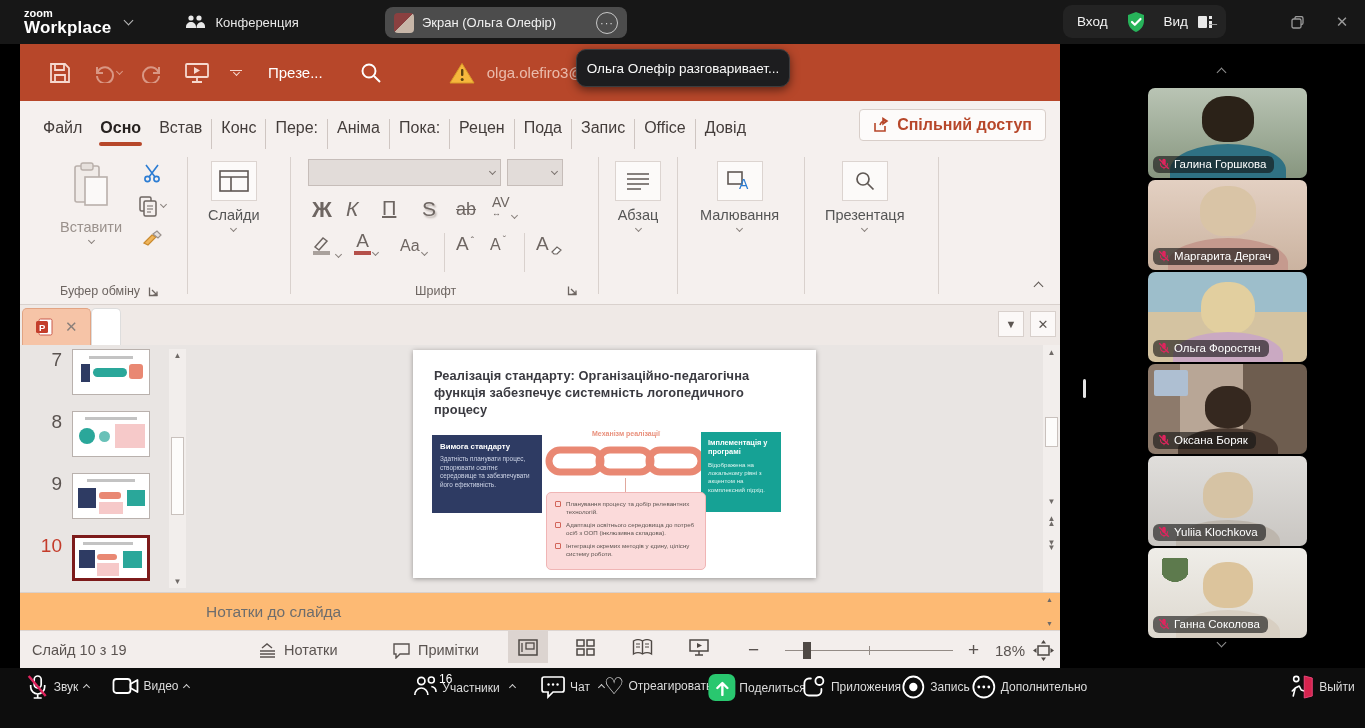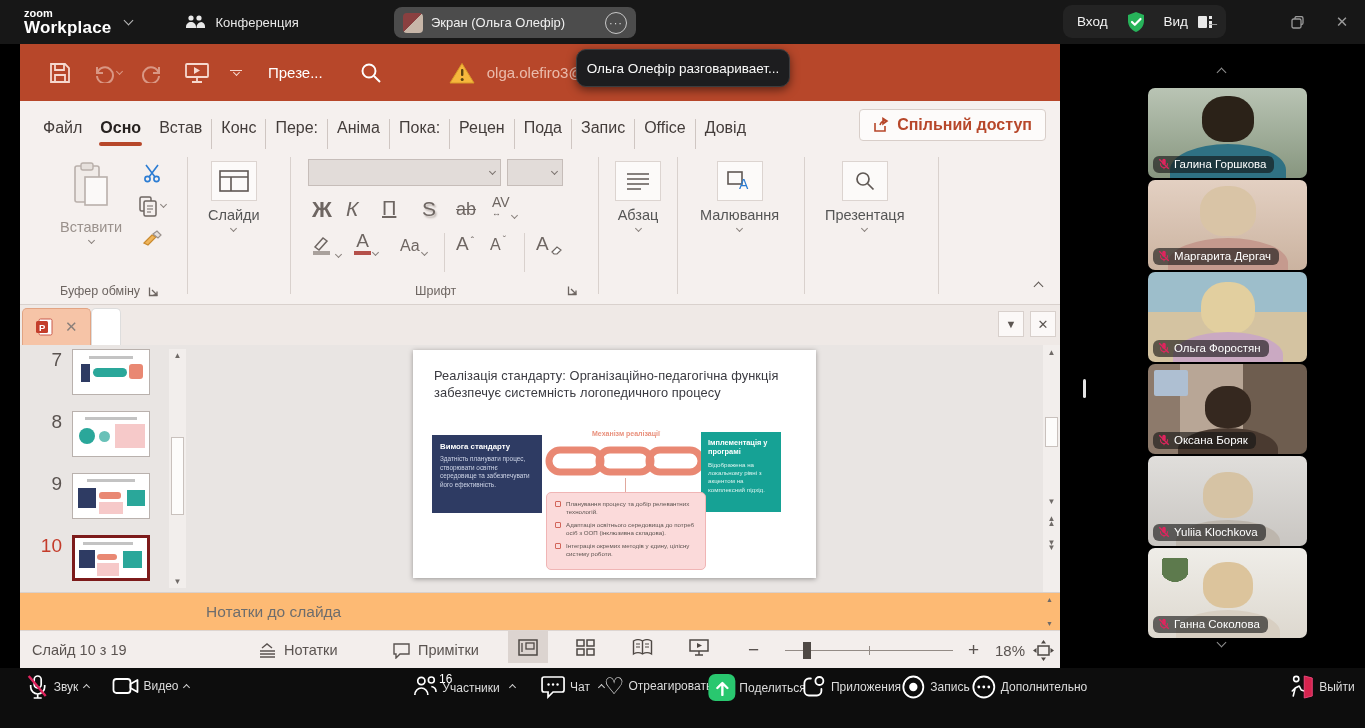--- a/index.html
+++ b/index.html
@@ -10,21 +10,21 @@
   .chev.up{transform:rotate(-135deg);margin-top:3px}
   .chev.sm{width:5px;height:5px}
 
   
   #topbar{position:absolute;left:0;top:0;width:1365px;height:44px;background:#171717;display:flex;align-items:center}
   .logo{margin-left:24px;line-height:1;color:#fff}
   .logo .z1{font-size:11px;font-weight:bold;display:block}
   .logo .z2{font-size:17px;font-weight:bold;letter-spacing:.2px}
   .logo-chev{color:#bbb;margin-left:14px}
   .conf-tab{display:flex;align-items:center;gap:9px;margin-left:52px;font-size:13px;color:#e8e8e8}
-  .screen-tab{position:absolute;left:394px;top:7px;width:242px;height:31px;background:#4c4c4c;border-radius:8px;display:flex;align-items:center;gap:8px;padding:8px 9px;font-size:13px;color:#f0f0f0}
+  .screen-tab{position:absolute;left:385px;top:7px;width:242px;height:31px;background:#4c4c4c;border-radius:8px;display:flex;align-items:center;gap:8px;padding:8px 9px;font-size:13px;color:#f0f0f0}
   .screen-thumb{width:20px;height:20px;border-radius:4px;background:linear-gradient(135deg,#8a4040 0 50%,#c7b6a8 50% 100%);flex:none}
   .screen-more{margin-left:auto;width:22px;height:22px;border:1.4px solid #c7c7c7;border-radius:50%;display:flex;align-items:center;justify-content:center;font-size:11px;letter-spacing:1px;color:#ddd}
   .top-right-pill{position:absolute;left:1063px;top:5px;height:33px;background:#232323;border-radius:9px;display:flex;align-items:center;padding:0 14px;gap:16px}
   .vhod,.vid{font-size:13.5px;color:#f2f2f2}
   .view-ic{display:inline-flex;gap:2px;margin-left:6px;vertical-align:-2px}
   .view-ic .big{width:9px;height:12px;background:#e8e8e8;border-radius:1px}
   .view-ic .dots{display:flex;flex-direction:column;gap:1.5px}
   .view-ic .dots i{width:3.5px;height:3px;background:#e8e8e8;display:block}
   .winctl{position:absolute;top:0;height:44px;width:46px;display:flex;align-items:center;justify-content:center;color:#9a9a9a;font-size:15px}
 
@@ -70,21 +70,21 @@
   .th-box{width:78px;height:46px;background:#fff;border:1px solid #b9b1ad;position:relative;overflow:hidden}
   .th-box.sel{border:3px solid #7d1b1b}
   .th-scroll{position:absolute;right:2px;top:4px;bottom:4px;width:17px;background:#f2eeec;display:flex;flex-direction:column;align-items:center;justify-content:space-between;padding:2px 0;color:#6f6a67;font-size:8px}
   .th-scroll .thumbbar{width:13px;height:78px;background:#fdfcfb;border:1px solid #c9c1bd;position:absolute;top:88px;left:2px}
   
   .d{position:absolute}
   .dteal{background:#2aa79a}.dnavy{background:#2e3b63}.dpink{background:#f6c9c9}.dred{background:#e98873}.dline{background:#888}
 
   #editor{flex:1;position:relative}
   .slide{position:absolute;left:225px;top:5px;width:403px;height:228px;background:#fff;box-shadow:0 1px 5px rgba(0,0,0,.35)}
-  .slide-title{position:absolute;left:21px;top:18px;width:350px;font-weight:normal;font-size:12.8px;line-height:1.32;color:#3a3a40;letter-spacing:.1px}
+  .slide-title{position:absolute;left:21px;top:18px;width:350px;font-weight:bold;font-size:12.8px;line-height:1.32;color:#3a3a40;letter-spacing:.1px}
   .nbox{position:absolute;left:19px;top:85px;width:110px;height:78px;background:#2e3b63;color:#fff;padding:7px 8px}
   .nbox h4{font-size:7.8px;margin-bottom:4px}
   .nbox p{font-size:6.4px;line-height:1.35;color:#cdd4e6}
   .chain-label{position:absolute;left:148px;top:80px;width:130px;text-align:center;font-size:7px;font-weight:bold;color:#e9907c}
   .chain{position:absolute;left:130px;top:92px}
   .tbox{position:absolute;left:288px;top:82px;width:80px;height:80px;background:#16a295;color:#fff;padding:7px 7px}
   .tbox h4{font-size:7.4px;line-height:1.2;margin-bottom:4px}
   .tbox p{font-size:6.2px;line-height:1.35;color:#d9f3ef}
   .pbox{position:absolute;left:133px;top:142px;width:160px;height:78px;background:#fbdada;border:1px solid #f0b5b5;border-radius:5px;padding:7px 8px;display:flex;flex-direction:column;gap:5px}
   .pbox .item{display:flex;gap:5px;font-size:6.2px;line-height:1.3;color:#5c5450}

